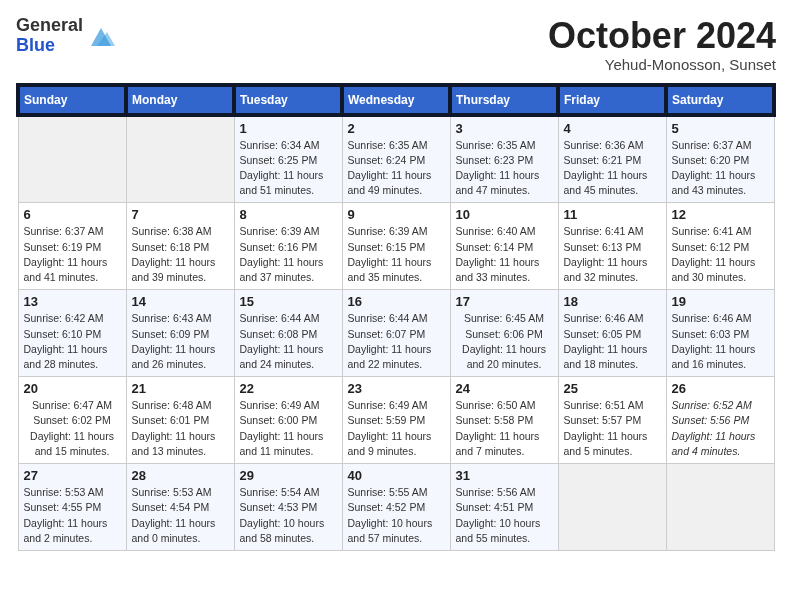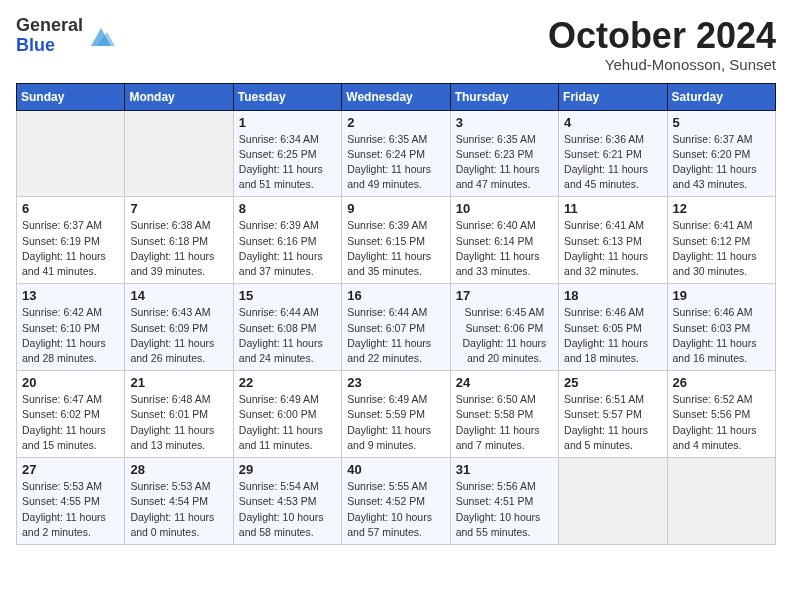--- a/index.html
+++ b/index.html
@@ -52,21 +52,21 @@
       border-collapse: collapse;
       font-size: 11px;
     }
     thead tr th {
       background-color: #3366cc;
       color: #fff;
       padding: 6px 4px;
       text-align: left;
       font-size: 12px;
       font-weight: bold;
-      border: 1px solid #0f172a;
+      border: 4px solid #0f172a;
     }
     tbody tr td {
       border: 1px solid #ccc;
       padding: 4px 5px;
       vertical-align: top;
       width: 108px;
       min-height: 70px;
       background: #fff;
     }
     tbody tr:nth-child(odd) td {
@@ -242,21 +242,21 @@
         <td>
           <span class="day-number">19</span>
           <div class="day-detail" style="white-space: pre-line;">Sunrise: 6:46 AM
 Sunset: 6:03 PM
 Daylight: 11 hours and 16 minutes.</div>
         </td>
       </tr>
       <tr>
         <td>
           <span class="day-number">20</span>
-          <div class="day-detail" style="white-space: pre-line;">Sunrise: 6:47 AM
+          <div class="day-detail" style="white-space: pre-line; text-align: center;">Sunrise: 6:47 AM
 Sunset: 6:02 PM
 Daylight: 11 hours and 15 minutes.</div>
         </td>
         <td>
           <span class="day-number">21</span>
           <div class="day-detail" style="white-space: pre-line;">Sunrise: 6:48 AM
 Sunset: 6:01 PM
 Daylight: 11 hours and 13 minutes.</div>
         </td>
         <td>
@@ -278,21 +278,21 @@
 Daylight: 11 hours and 7 minutes.</div>
         </td>
         <td>
           <span class="day-number">25</span>
           <div class="day-detail" style="white-space: pre-line;">Sunrise: 6:51 AM
 Sunset: 5:57 PM
 Daylight: 11 hours and 5 minutes.</div>
         </td>
         <td>
           <span class="day-number">26</span>
-          <div class="day-detail" style="white-space: pre-line;">Sunrise: 6:52 AM
+          <div class="day-detail" style="white-space: pre-line; font-style: italic;">Sunrise: 6:52 AM
 Sunset: 5:56 PM
 Daylight: 11 hours and 4 minutes.</div>
         </td>
       </tr>
       <tr>
         <td>
           <span class="day-number">27</span>
           <div class="day-detail" style="white-space: pre-line;">Sunrise: 5:53 AM
 Sunset: 4:55 PM
 Daylight: 11 hours and 2 minutes.</div>

